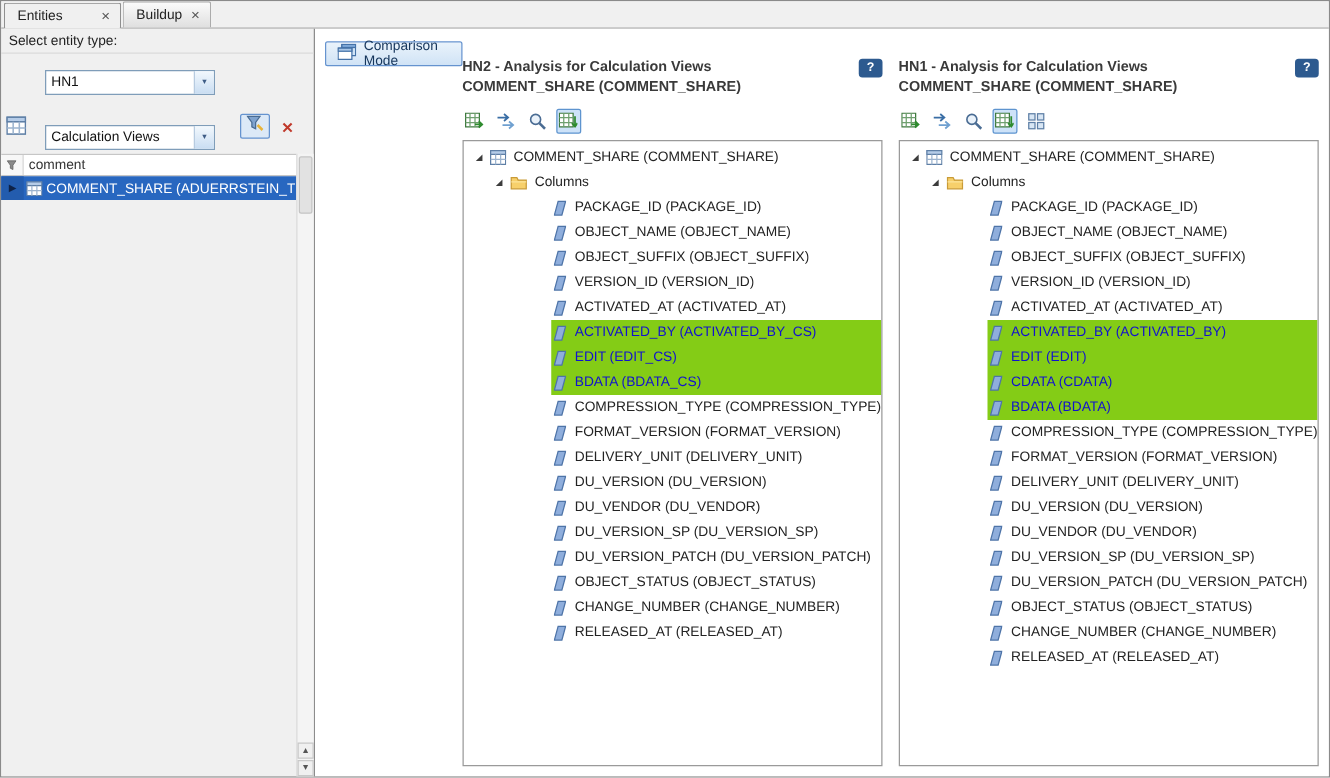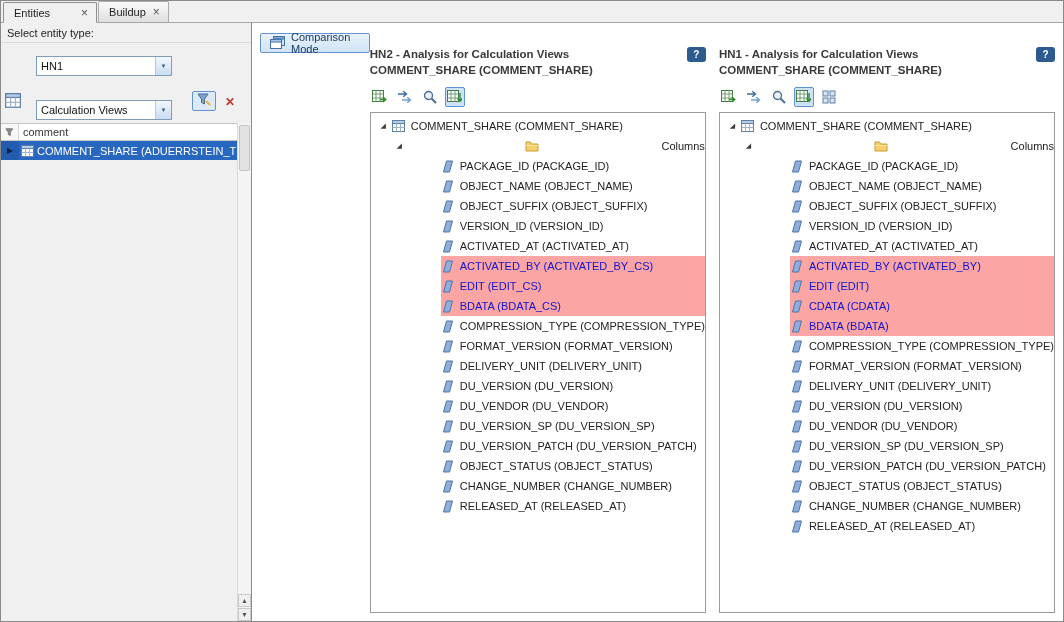--- a/index.html
+++ b/index.html
@@ -106,25 +106,25 @@
     border-radius:3px; display:flex; align-items:center; justify-content:center;
   }
   .panel-toolbar { display:flex; align-items:center; gap:5px; margin:9px 0 5px; height:20px; }
   .ticon { width:20px; height:20px; display:flex; align-items:center; justify-content:center; border:1px solid transparent; }
   .ticon.toggled { background:#CDE2F8; border-color:#5E94CF; border-radius:2px; }
   .tree { flex:1; min-height:0; border:1px solid #9A9A9A; background:#fff; overflow:hidden; padding-top:3px; }
   .trow { height:20px; display:flex; align-items:center; font-size:11px; color:#232323; white-space:nowrap; }
   .trow .arrow { width:11px; flex:0 0 11px; font-size:7px; color:#3C3C3C; text-align:center; margin-right:3px; }
   .trow .icn { display:flex; margin-right:6px; }
   .troot { padding-left:7px; }
-  .tfolder { padding-left:23px;justify-content:space-between; }
+  .tfolder { padding-left:23px; }
   .titem { padding-left:70px; }
   .titem .hlwrap { flex:1; height:100%; display:flex; align-items:center; min-width:0; }
   .titem .icn { margin:0 7px 0 2px; }
-  .titem.hl .hlwrap { background:#fca5a5; }
+  .titem.hl .hlwrap { background:#84cc16; }
   .titem.hl .lbl { color:#1212CE; }
   .lbl { overflow:hidden; text-overflow:clip; }
 </style>
 </head>
 <body>
 
 <div class="window">
 
   <div class="tabbar">
     <div class="tab active">

